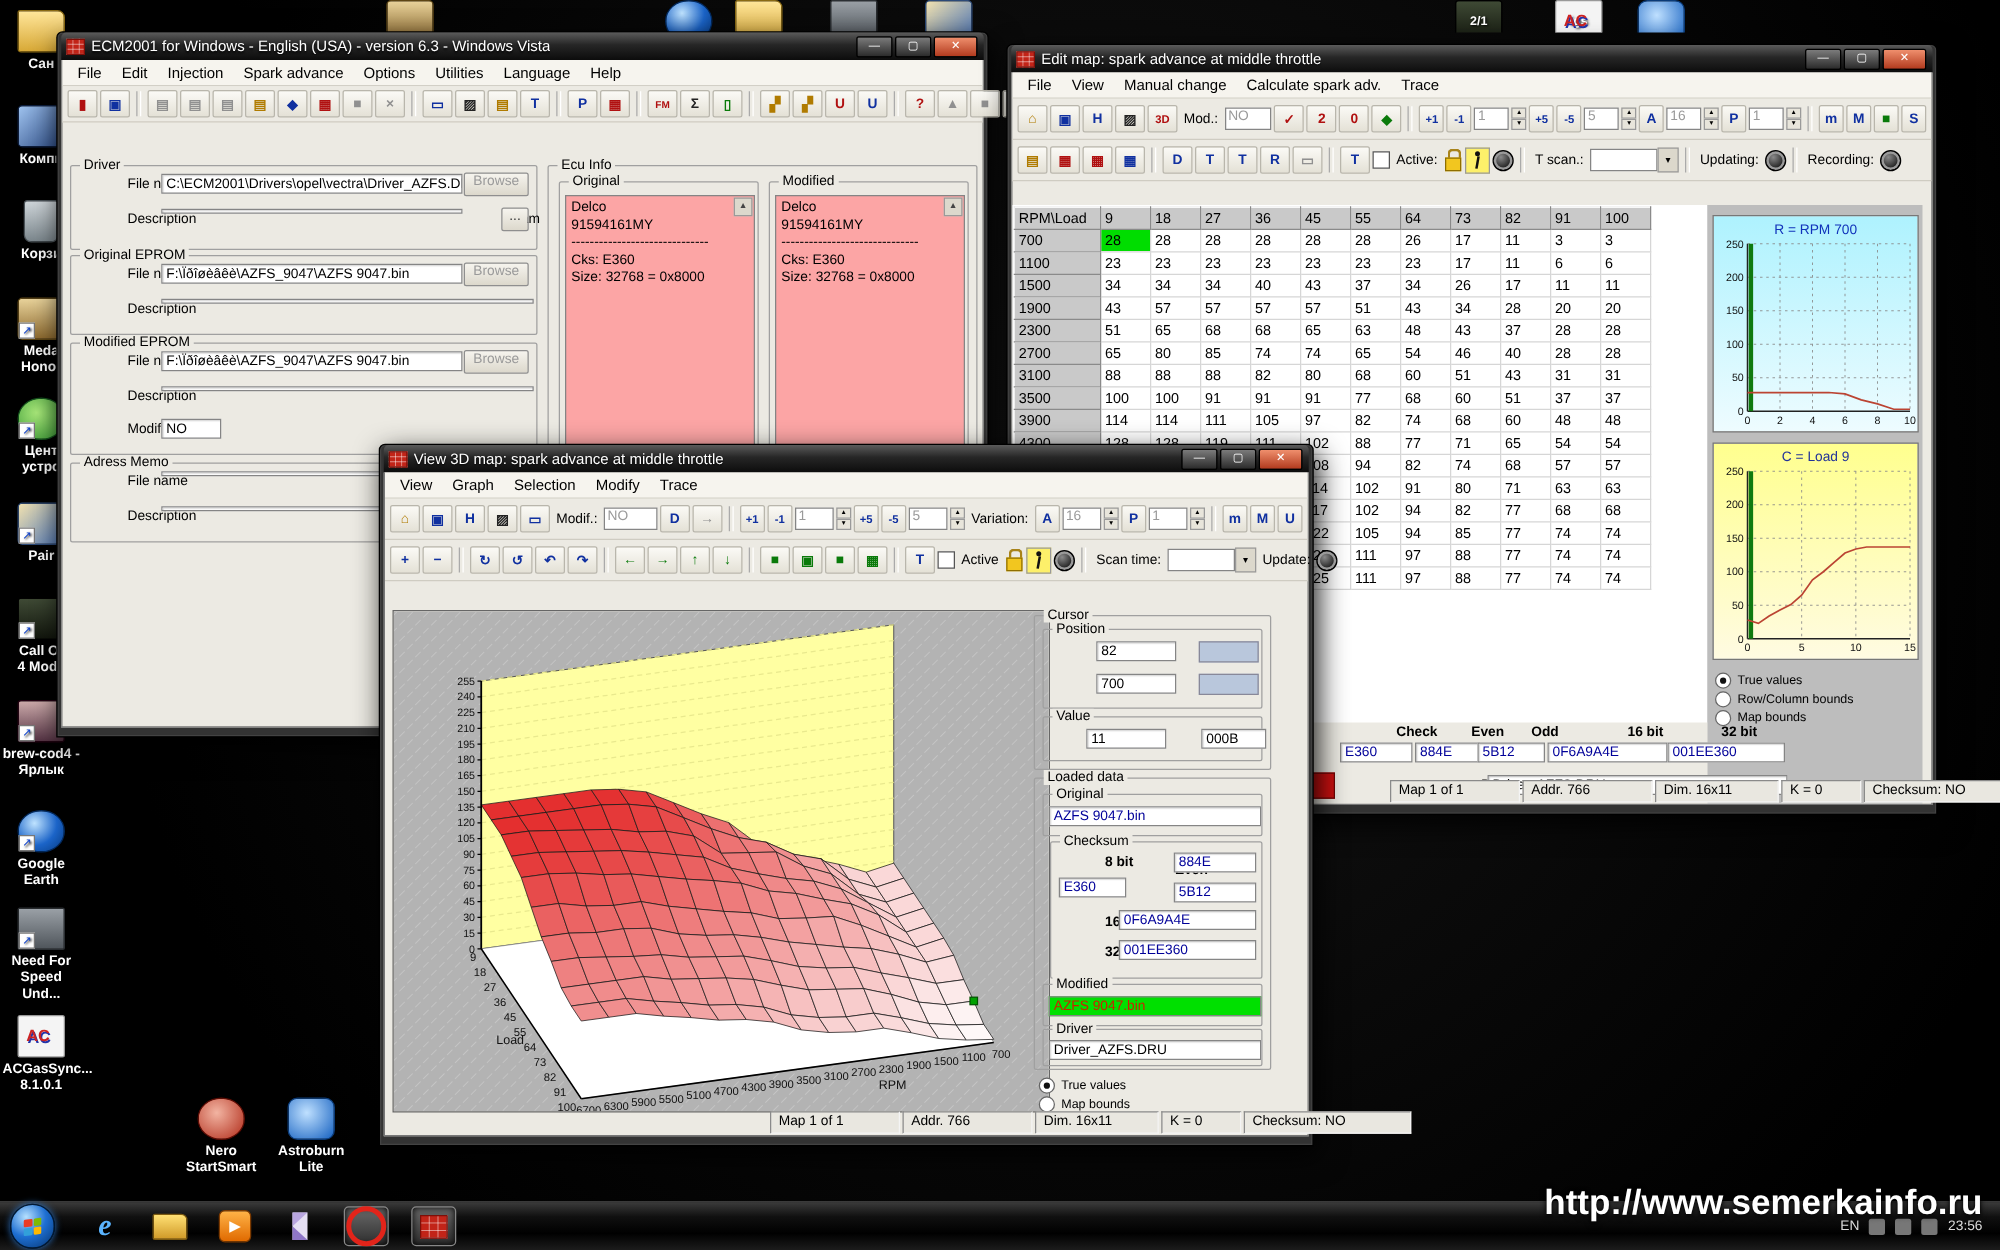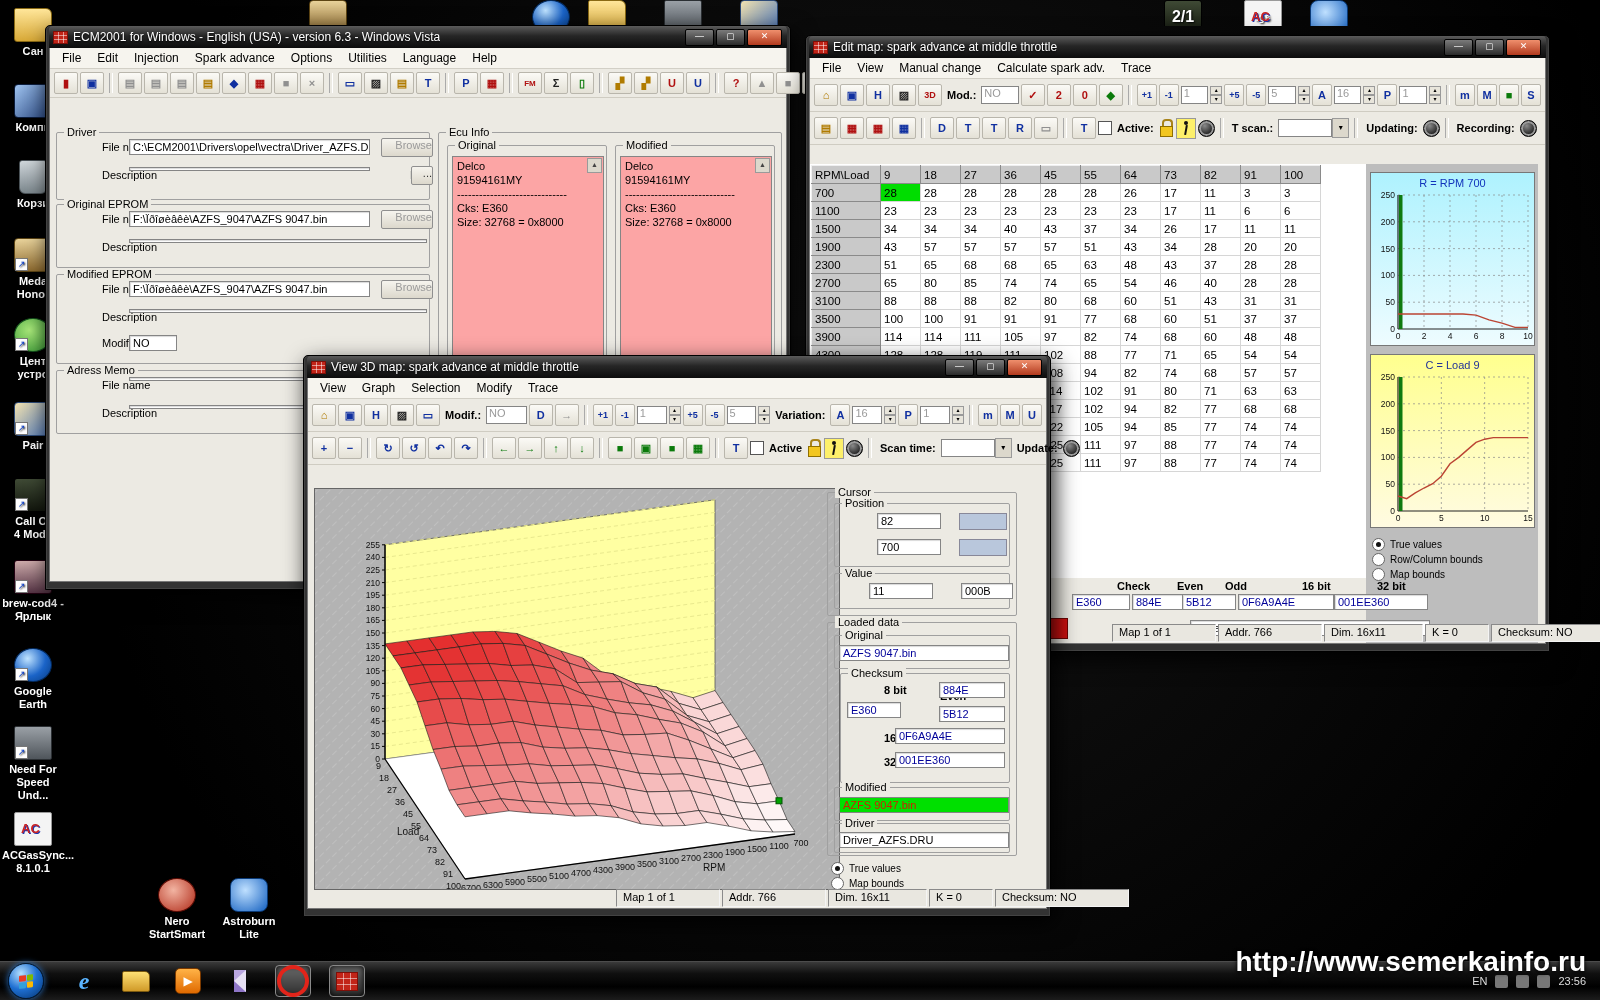--- a/index.html
+++ b/index.html
@@ -3,21 +3,21 @@
 <meta charset="utf-8">
 <style>
   html,body{margin:0;padding:0;}
   body{width:1600px;height:1000px;position:relative;overflow:hidden;
        background:radial-gradient(circle at 55% 40%, #151515, #000 75%);
        font-family:"Liberation Sans", sans-serif;color:#000;-webkit-font-smoothing:antialiased;}
   .abs{position:absolute;}
   .lbl{position:absolute;font-size:11px;white-space:nowrap;padding-left:37px;}
   .fld{position:absolute;background:#fff;border:1px solid #858585;font-size:11px;padding:1px 3px;white-space:nowrap;overflow:hidden;box-shadow:inset 1px 1px 1px #d9d9d9;}
   .fld.navy{color:#000099;}
-  .btn{position:absolute;background:linear-gradient(#f6f4ee,#dcd8cc);border:1px solid #8f8f8f;border-radius:2px;font-size:11px;text-align:right;color:#9a9a9a;margin-left:10px;}
+  .btn{position:absolute;background:linear-gradient(#f6f4ee,#dcd8cc);border:1px solid #8f8f8f;border-radius:2px;font-size:11px;text-align:center;color:#9a9a9a;}
   .gb{position:absolute;border:1px solid #a0a0a0;border-radius:2px;}
   .gb>.lg{position:absolute;top:-7px;left:7px;font-size:11px;background:#eceae3;padding:0 3px;font-weight:normal;white-space:nowrap;}
   
   .win{position:absolute;background:#333;border:1px solid #000;border-radius:5px 5px 0 0;
        box-shadow:4px 8px 22px rgba(0,0,0,.85), 0 0 0 1px rgba(255,255,255,.08) inset;padding:0 3px 3px;}
   .tbar{height:22px;display:flex;align-items:center;gap:5px;padding:0 5px 0 4px;
         background:linear-gradient(#5b5b5b,#262626 45%,#0c0c0c);border-radius:4px 4px 0 0;}
   .tbar .ttl{color:#fff;font-size:12px;text-shadow:0 1px 2px #000;white-space:nowrap;overflow:hidden;}
   .wbtns{margin-left:auto;display:flex;gap:2px;}
   .wb{width:27px;height:15px;border:1px solid #000;border-radius:2px;background:linear-gradient(#7b7b7b,#2b2b2b);
@@ -26,21 +26,21 @@
   .winbody{position:relative;background:#eceae3;border:1px solid #777;border-top:none;}
   .menubar{height:20px;background:#f6f4ee;border-bottom:1px solid #d2cfc6;display:flex;align-items:center;padding-left:4px;}
   .menubar span{font-size:12px;padding:1px 8px;}
   .toolbar{display:flex;align-items:center;gap:2px;padding:3px 4px;background:#eceae3;border-bottom:1px solid #cfccc2;}
   .tb{width:22px;height:20px;border:1px solid #b9b6ac;border-radius:2px;background:linear-gradient(#fbfaf6,#e4e1d6);
       display:inline-flex;align-items:center;justify-content:center;font-size:11px;font-weight:bold;flex:none;}
   .tb.sm{width:18px;}
   .sep{width:2px;height:20px;border-left:1px solid #aaa;border-right:1px solid #fff;margin:0 3px;flex:none;}
   .c-red{color:#b01010;} .c-blue{color:#1030a0;} .c-green{color:#0a7a0a;} .c-grey{color:#909090;}
   .c-gold{color:#b07b00;} .c-dk{color:#222;}
-  .tlabel{font-size:11px;font-weight:bold;margin:0 3px;white-space:nowrap;}
+  .tlabel{font-size:11px;font-weight:normal;margin:0 3px;white-space:nowrap;}
   .tfield{width:38px;height:16px;background:#fff;border:1px solid #858585;font-size:11px;padding:0 2px;color:#9a9a9a;}
   .spin{display:inline-flex;flex-direction:column;width:12px;height:18px;flex:none;}
   .spin i{flex:1;border:1px solid #9a9a9a;background:#e8e5db;font-size:6px;line-height:7px;text-align:center;font-style:normal;}
   .ddown{display:inline-flex;align-items:center;height:18px;}
   .ddown .dv{width:52px;height:16px;background:#fff;border:1px solid #858585;}
   .ddown .da{width:15px;height:18px;background:#dcd8cc;border:1px solid #9a9a9a;font-size:8px;text-align:center;line-height:17px;}
   .chk{width:12px;height:12px;background:#fff;border:1px solid #555;display:inline-block;flex:none;}
   .knob{width:15px;height:15px;border-radius:50%;flex:none;border:1px solid #000;
         background:radial-gradient(circle at 38% 32%, #8a8a8a, #161616 72%);box-shadow:inset 0 0 0 2px #9a9a9a;}
   .lock{width:15px;height:18px;position:relative;flex:none;}
@@ -180,21 +180,21 @@
     <div class="dicon" style="left: 576px; top: 0px; height: 26px; overflow: hidden;">
       <div class="ig folder"></div>
     </div>
     <div class="dicon" style="left: 652px; top: 0px; height: 26px; overflow: hidden;">
       <div class="ig nfs"></div>
     </div>
     <div class="dicon" style="left: 728px; top: 0px; height: 26px; overflow: hidden;">
       <div class="ig paint"></div>
     </div>
     <div class="dicon" style="left: 1152px; top: 0px; height: 26px; overflow: hidden;">
-      <div class="ig cod" style="display: flex; align-items: center; justify-content: center; color: rgb(255, 255, 255); font-size: 16px; font-weight: bold;">2/1</div>
+      <div class="ig cod" style="display: flex; align-items: center; justify-content: center; color: rgb(255, 255, 255); font-size: 10px; font-weight: bold;">2/1</div>
     </div>
     <div class="dicon" style="left: 1232px; top: 0px; height: 26px; overflow: hidden;">
       <div class="ig acg" style="display: flex; align-items: center; justify-content: center; color: rgb(255, 255, 255); font-size: 10px; font-weight: bold;">igs</div>
     </div>
     <div class="dicon" style="left: 1298px; top: 0px; height: 26px; overflow: hidden;">
       <div class="ig astro"></div>
     </div>
   </div>
 
 <div class="win" style="left:45px;top:25px;width:738px;height:560px;z-index:10;">

